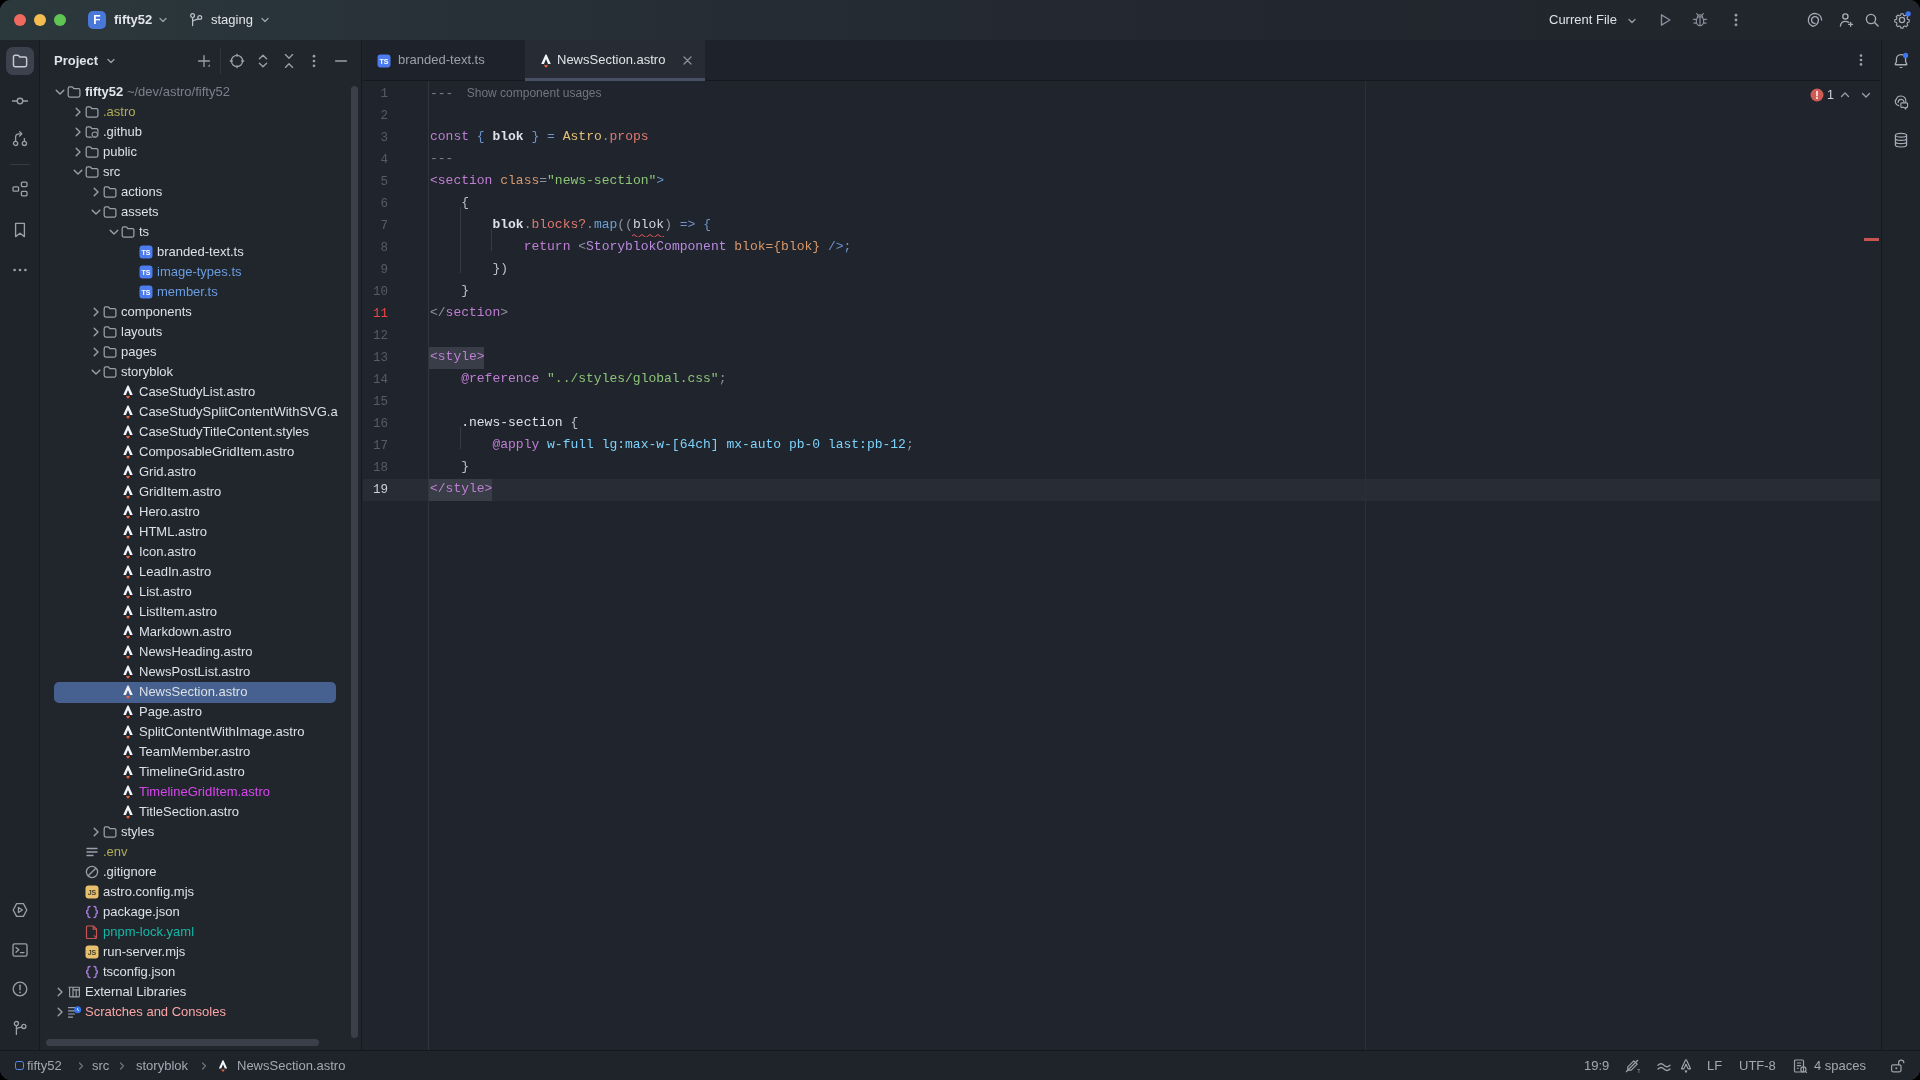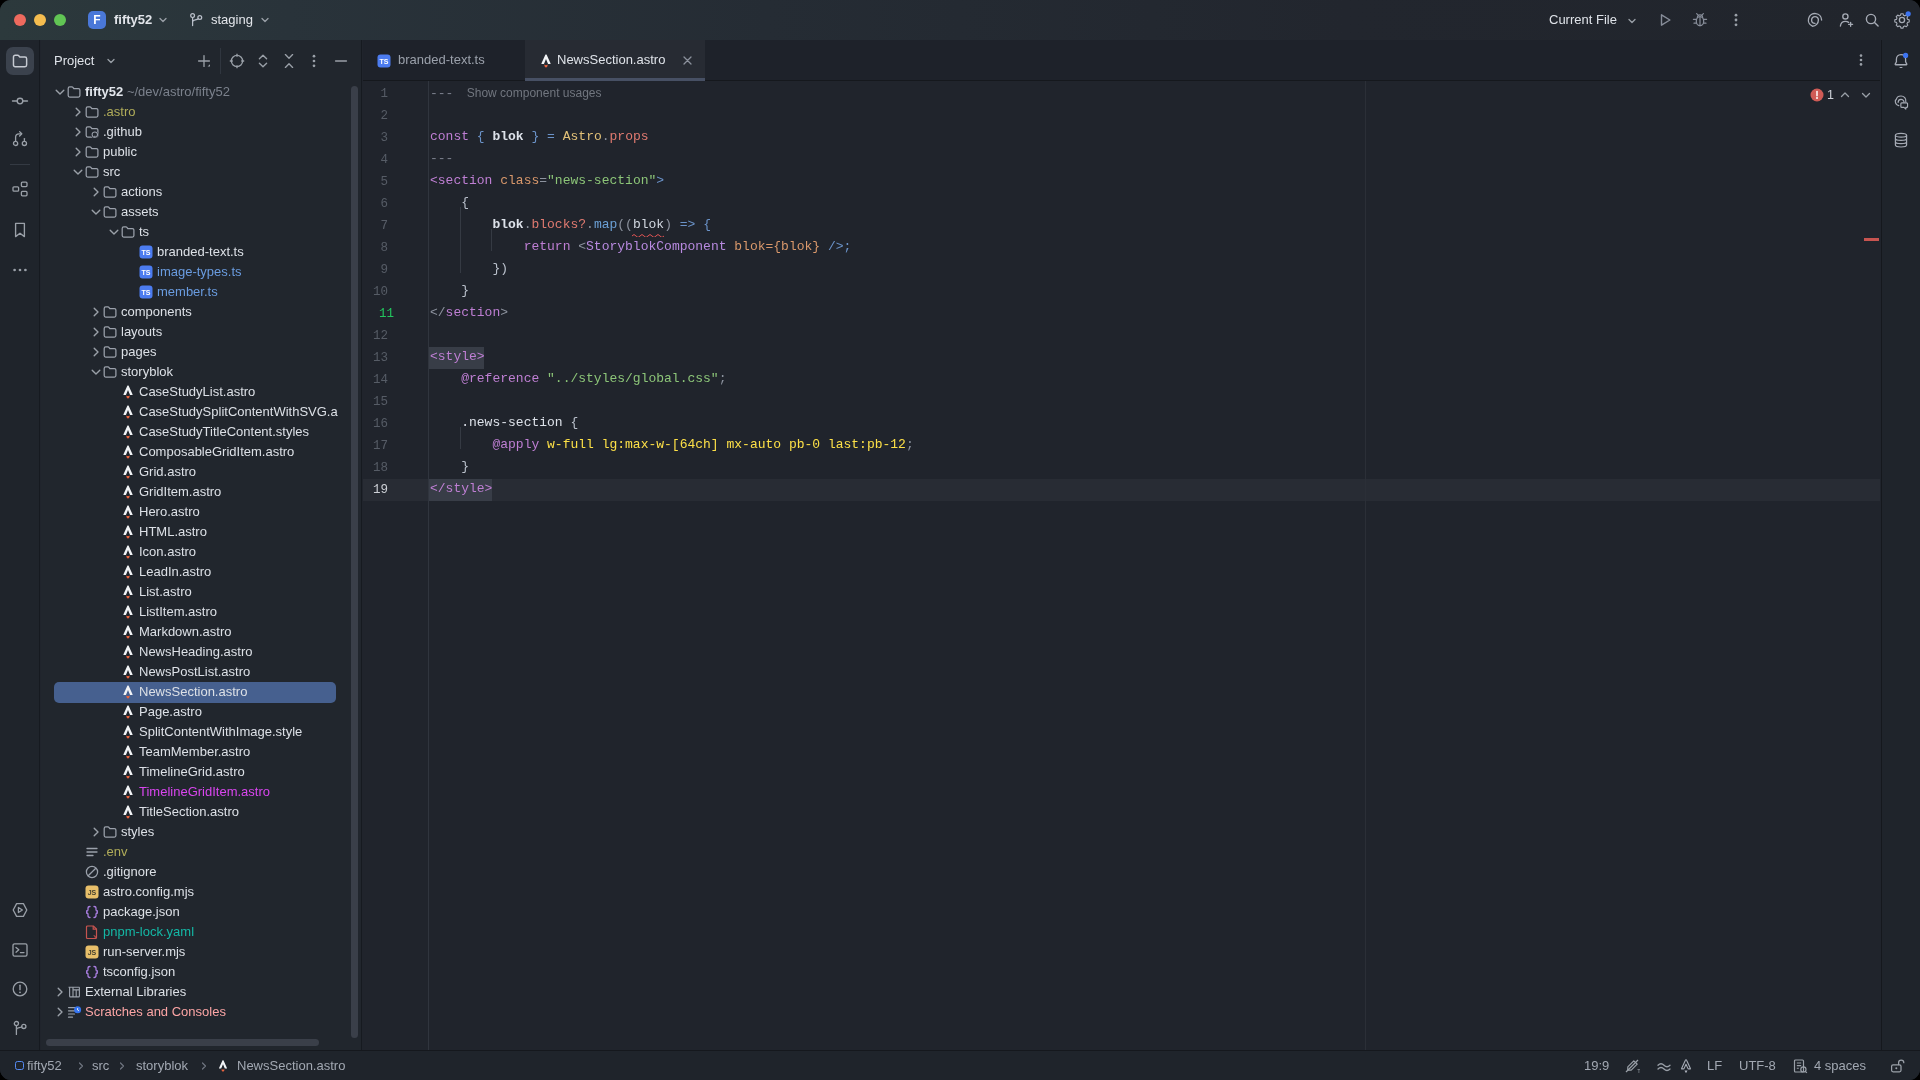--- a/index.html
+++ b/index.html
@@ -170,21 +170,21 @@
         <path d="M9 5.2v4.6" stroke="#9aa0a8" stroke-width="1.4" stroke-linecap="round"></path>
         <circle cx="9" cy="12.3" r="0.9" fill="#9aa0a8"></circle>
       </svg>
 <svg class="abs" style="left:11px;top:979px" width="18" height="18" viewBox="0 0 18 18">
         <circle cx="5.4" cy="4.6" r="2.1" fill="none" stroke="#9aa0a8" stroke-width="1.3"></circle>
         <circle cx="12.8" cy="7.4" r="2.1" fill="none" stroke="#9aa0a8" stroke-width="1.3"></circle>
         <path d="M5.4 6.7v8.7M5.4 10.8c0-2.4 3.4-1.7 5.5-3" fill="none" stroke="#9aa0a8" stroke-width="1.3" stroke-linecap="round"></path>
       </svg>
 </div>
 <div class="abs panel">
-<div class="ptext" style="left:13px;top:11px;color:#dfe3e9;font-weight:400">Project</div>
+<div class="ptext" style="left:13px;top:11px;color:#dfe3e9;font-weight:700">Project</div>
 <svg class="abs" style="left:64px;top:15px" width="12" height="12" viewBox="0 0 12 12">
         <path d="M3 4.5l3 3 3-3" fill="none" stroke="#9aa0a8" stroke-width="1.3" stroke-linecap="round" stroke-linejoin="round"></path>
       </svg>
 <svg class="abs" style="left:154px;top:12px" width="18" height="18" viewBox="0 0 18 18">
         <path d="M9 3.6v10.8M3.6 9h10.8" stroke="#9aa0a8" stroke-width="1.35" stroke-linecap="round"></path>
         <path d="M12.6 14.6l2.4-2.4v2.4z" fill="#9aa0a8"></path>
       </svg>
 <div class="abs" style="left:179px;top:8px;width:1px;height:26px;background:#30363f"></div>
 <svg class="abs" style="left:187px;top:12px" width="18" height="18" viewBox="0 0 18 18">
         <circle cx="9" cy="9" r="5.6" fill="none" stroke="#9aa0a8" stroke-width="1.3"></circle>
@@ -365,21 +365,21 @@
         <use href="#astro"></use>
       </svg>
 <div class="ptext" style="left:98px;top:642px;color:#dce0e6;max-width:248px;overflow:hidden">NewsSection.astro</div>
 <svg class="abs" style="left:79px;top:664px" width="16" height="16">
         <use href="#astro"></use>
       </svg>
 <div class="ptext" style="left:98px;top:662px;color:#dce0e6;max-width:248px;overflow:hidden">Page.astro</div>
 <svg class="abs" style="left:79px;top:684px" width="16" height="16">
         <use href="#astro"></use>
       </svg>
-<div class="ptext" style="left:98px;top:682px;color:#dce0e6;max-width:248px;overflow:hidden">SplitContentWithImage.style</div>
+<div class="ptext" style="left:98px;top:682px;color:#dce0e6;max-width:248px;overflow:hidden">SplitContentWithImage.astro</div>
 <svg class="abs" style="left:79px;top:704px" width="16" height="16">
         <use href="#astro"></use>
       </svg>
 <div class="ptext" style="left:98px;top:702px;color:#dce0e6;max-width:248px;overflow:hidden">TeamMember.astro</div>
 <svg class="abs" style="left:79px;top:724px" width="16" height="16">
         <use href="#astro"></use>
       </svg>
 <div class="ptext" style="left:98px;top:722px;color:#dce0e6;max-width:248px;overflow:hidden">TimelineGrid.astro</div>
 <svg class="abs" style="left:79px;top:744px" width="16" height="16">
         <use href="#astro"></use>
@@ -489,21 +489,21 @@
 <div class="lnum" style="top:2px;left:1px;width:24px;color:#565c66">1</div>
 <div class="lnum" style="top:24px;left:1px;width:24px;color:#565c66">2</div>
 <div class="lnum" style="top:46px;left:1px;width:24px;color:#565c66">3</div>
 <div class="lnum" style="top:68px;left:1px;width:24px;color:#565c66">4</div>
 <div class="lnum" style="top:90px;left:1px;width:24px;color:#565c66">5</div>
 <div class="lnum" style="top:112px;left:1px;width:24px;color:#565c66">6</div>
 <div class="lnum" style="top:134px;left:1px;width:24px;color:#565c66">7</div>
 <div class="lnum" style="top:156px;left:1px;width:24px;color:#565c66">8</div>
 <div class="lnum" style="top:178px;left:1px;width:24px;color:#565c66">9</div>
 <div class="lnum" style="top:200px;left:1px;width:24px;color:#565c66">10</div>
-<div class="lnum" style="top:222px;left:7px;width:24px;color:#22c55e">11</div>
+<div class="lnum" style="top:222px;left:1px;width:24px;color:#ef4444">11</div>
 <div class="lnum" style="top:244px;left:1px;width:24px;color:#565c66">12</div>
 <div class="lnum" style="top:266px;left:1px;width:24px;color:#565c66">13</div>
 <div class="lnum" style="top:288px;left:1px;width:24px;color:#565c66">14</div>
 <div class="lnum" style="top:310px;left:1px;width:24px;color:#565c66">15</div>
 <div class="lnum" style="top:332px;left:1px;width:24px;color:#565c66">16</div>
 <div class="lnum" style="top:354px;left:1px;width:24px;color:#565c66">17</div>
 <div class="lnum" style="top:376px;left:1px;width:24px;color:#565c66">18</div>
 <div class="lnum" style="top:398px;left:1px;width:24px;color:#cdd0d6">19</div>
 <div class="cl" style="top:1px"><span style="color:#7d828e">---</span><span style="font-family:'Liberation Sans';font-size:12px;color:#71767f">    Show component usages</span></div>
 <div class="cl" style="top:45px"><span style="color:#bf7fd4">const</span> <span style="color:#6b93c9">{</span> <span style="color:#dde2ea;font-weight:bold">blok</span> <span style="color:#6b93c9">}</span> <span style="color:#6b93c9">=</span> <span style="color:#e2c178">Astro</span><span style="color:#8c929e">.</span><span style="color:#e07a70">props</span></div>
@@ -511,21 +511,21 @@
 <div class="cl" style="top:89px"><span style="color:#bf7fd4">&lt;section</span> <span style="color:#d9986b">class</span><span style="color:#8c929e">=</span><span style="color:#8cc578">"news-section"</span><span style="color:#6b93c9">&gt;</span></div>
 <div class="cl" style="top:111px">    <span style="color:#b9c0cb">{</span></div>
 <div class="cl" style="top:133px">        <span style="color:#dde2ea;font-weight:bold">blok</span><span style="color:#8c929e">.</span><span style="color:#e07a70">blocks</span><span style="color:#e07a70">?</span><span style="color:#8c929e">.</span><span style="color:#6ba0d6">map</span><span style="color:#8c929e">((</span><span style="color:#d3d9e2">blok</span><span style="color:#8c929e">)</span> <span style="color:#6b93c9">=&gt;</span> <span style="color:#6b93c9">{</span></div>
 <div class="cl" style="top:155px">            <span style="color:#bf7fd4">return</span> <span style="color:#8c929e">&lt;</span><span style="color:#b88ae0">StoryblokComponent</span> <span style="color:#d9986b">blok={blok}</span> <span style="color:#6b93c9">/&gt;;</span></div>
 <div class="cl" style="top:177px">        <span style="color:#b9c0cb">})</span></div>
 <div class="cl" style="top:199px">    <span style="color:#b9c0cb">}</span></div>
 <div class="cl" style="top:221px"><span style="color:#8c929e">&lt;/</span><span style="color:#bf7fd4">section</span><span style="color:#8c929e">&gt;</span></div>
 <div class="cl" style="top:265px"><span style="color:#bf7fd4">&lt;style&gt;</span></div>
 <div class="cl" style="top:287px">    <span style="color:#bf7fd4">@reference</span> <span style="color:#8cc578">"../styles/global.css"</span><span style="color:#8c929e">;</span></div>
 <div class="cl" style="top:331px">    <span style="color:#dde2ea">.news-section</span> <span style="color:#b9c0cb">{</span></div>
-<div class="cl" style="top:353px">        <span style="color:#bf7fd4">@apply</span> <span style="color:#fde047">w-full lg:max-w-[64ch] mx-auto pb-0 last:pb-12</span><span style="color:#8c929e">;</span></div>
+<div class="cl" style="top:353px">        <span style="color:#bf7fd4">@apply</span> <span style="color:#7dd3fc">w-full lg:max-w-[64ch] mx-auto pb-0 last:pb-12</span><span style="color:#8c929e">;</span></div>
 <div class="cl" style="top:375px">    <span style="color:#b9c0cb">}</span></div>
 <div class="cl" style="top:397px"><span style="color:#bf7fd4">&lt;/style&gt;</span></div>
 <svg class="abs" style="left:269px;top:152px" width="34" height="4" viewBox="0 0 34 4">
         <path d="M0 3 Q2 0 4 3 T8 3 T12 3 T16 3 T20 3 T24 3 T28 3 T32 3" fill="none" stroke="#e05555" stroke-width="1"></path>
       </svg>
 </div>
 <svg class="abs" style="left:1809px;top:87px" width="16" height="16" viewBox="0 0 16 16">
       <circle cx="8" cy="8" r="6.5" fill="#cf5b56"></circle>
       <path d="M8 4.4v4.4" stroke="#fff" stroke-width="1.5" stroke-linecap="round"></path>
       <circle cx="8" cy="11" r="1" fill="#fff"></circle>

